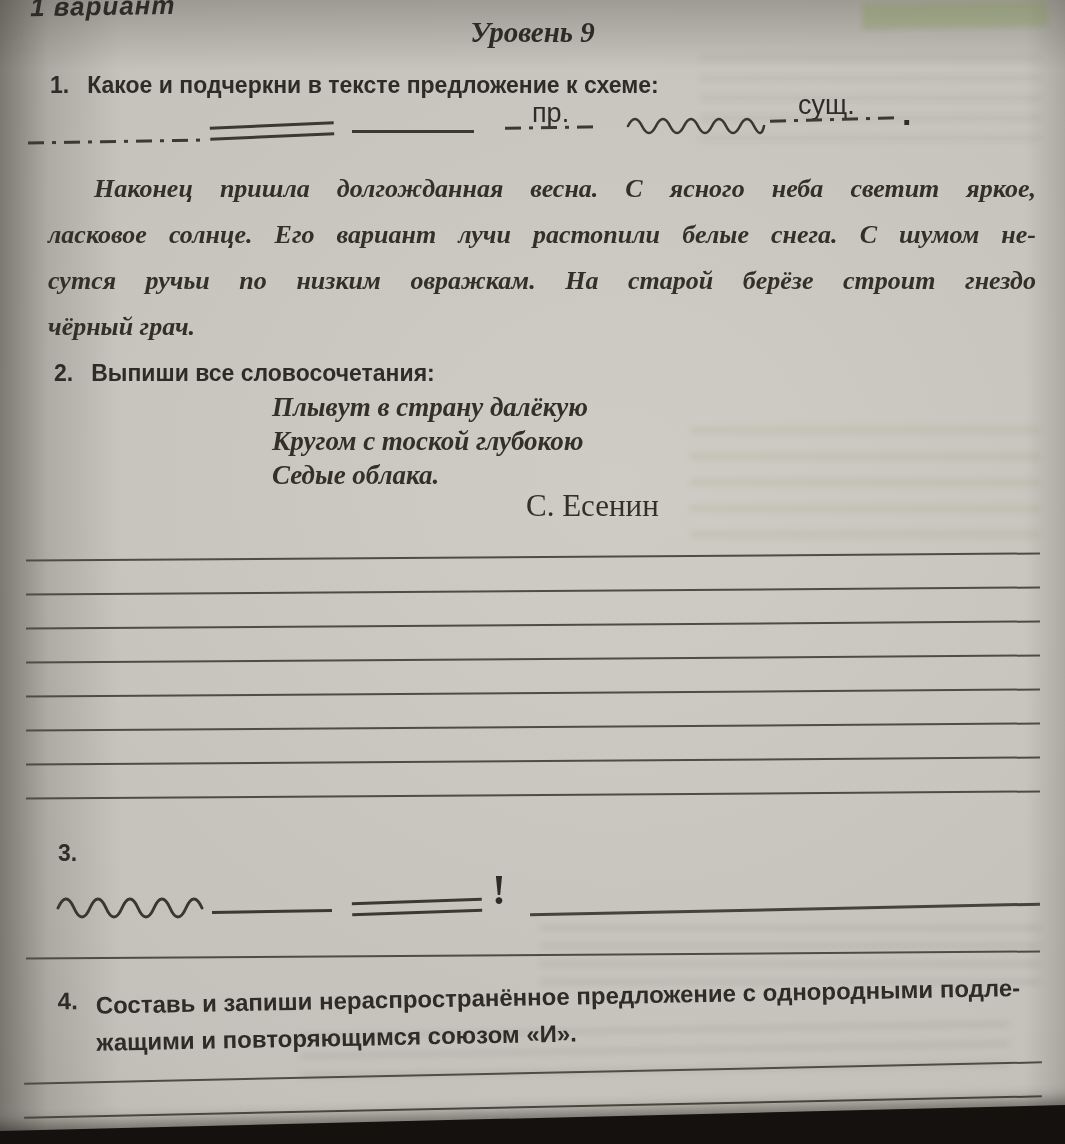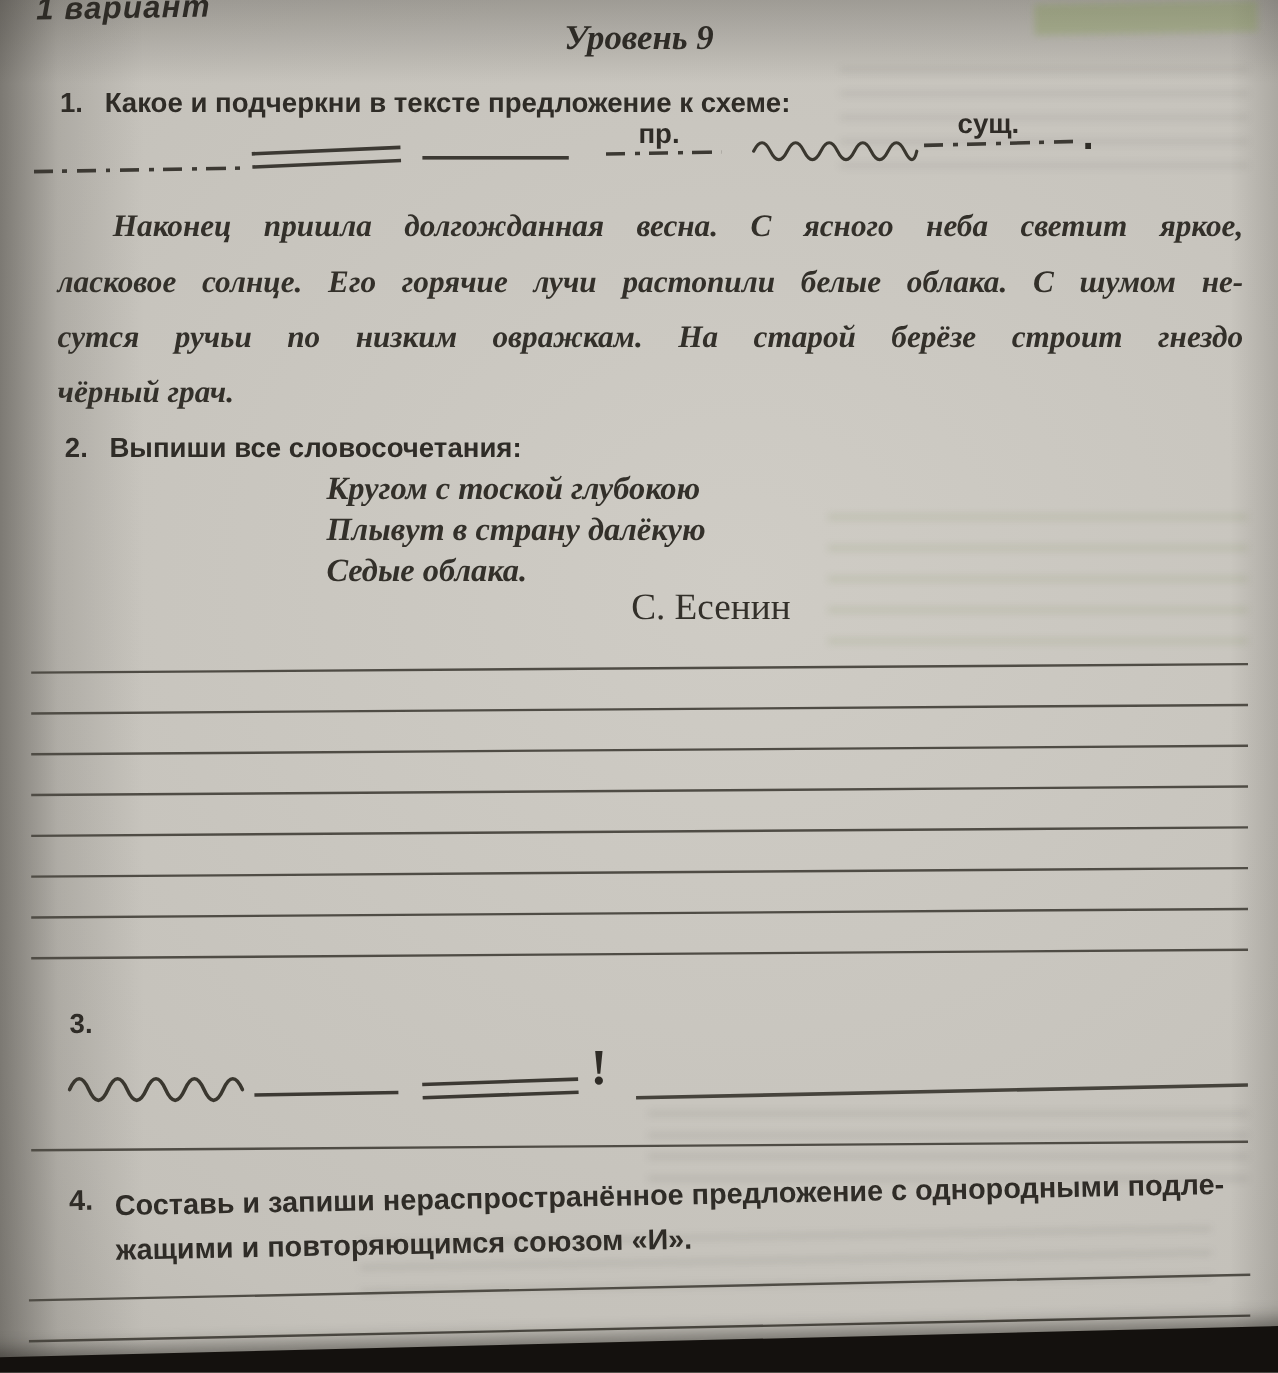--- a/index.html
+++ b/index.html
@@ -31,21 +31,21 @@
   .task-head{position:absolute;display:flex;gap:18px;font-weight:bold;font-size:23px;color:#2f2c27;}
   .t1{left:50px;top:72px;}
   .t2{left:54px;top:360px;}
   .t3{left:58px;top:840px;}
   .t4{left:58px;top:978px;width:985px;transform:rotate(-1.1deg);font-size:24px;}
   .t4 .lines{line-height:37px;}
 
   
   .scheme1{position:absolute;left:0;top:98px;width:100%;height:54px;}
   .scheme3{position:absolute;left:0;top:876px;width:100%;height:66px;}
-  .sch-label{position:absolute;font-weight:bold;font-size:23px;color:#2f2c27;}
+  .sch-label{position:absolute;font-weight:normal;font-size:27px;color:#2f2c27;}
   .pr{left:532px;top:0;}
   .sush{left:798px;top:-8px;}
   .dashdot{position:absolute;height:3px;
     background:repeating-linear-gradient(90deg,#3c3933 0 16px, rgba(0,0,0,0) 16px 24px, #3c3933 24px 28px, rgba(0,0,0,0) 28px 36px);}
   .dd-a{left:28px;top:42px;width:178px;transform:rotate(-1deg);}
   .dd-b{left:505px;top:28px;width:96px;transform:rotate(-1deg);}
   .dd-c{left:770px;top:20px;width:128px;transform:rotate(-1.5deg);}
   .dbl{position:absolute;height:8px;border-top:3px solid #3c3933;border-bottom:3px solid #3c3933;}
   .db-a{left:210px;top:26px;width:124px;transform:rotate(-2.5deg);}
   .db-c{left:352px;top:24px;width:130px;transform:rotate(-2deg);}
@@ -108,33 +108,33 @@
       <svg width="140" height="28" viewBox="0 0 140 28">
         <path d="M2 18 Q 9 4, 16 18 T 30 18 T 44 18 T 58 18 T 72 18 T 86 18 T 100 18 T 114 18 T 128 18 T 138 18" fill="none" stroke="#3a372f" stroke-width="2.6" stroke-linecap="round"></path>
       </svg>
     </span>
     <span class="dashdot dd-c"></span>
     <span class="period">.</span>
   </div>
 
   <div class="passage">
     <div class="p-line first">Наконец пришла долгожданная весна. С ясного неба светит яркое,</div>
-    <div class="p-line">ласковое солнце. Его горячие лучи растопили белые облака. С шумом не-</div>
+    <div class="p-line">ласковое солнце. Его вариант лучи растопили белые снега. С шумом не-</div>
     <div class="p-line">сутся ручьи по низким овражкам. На старой берёзе строит гнездо</div>
     <div class="p-line last">чёрный грач.</div>
   </div>
 
   <div class="task-head t2">
     <span>2.</span>
     <span>Выпиши все словосочетания:</span>
   </div>
 
   <div class="poem">
+    <div>Плывут в страну далёкую</div>
     <div>Кругом с тоской глубокою</div>
-    <div>Плывут в страну далёкую</div>
     <div>Седые облака.</div>
   </div>
   <div class="author">С. Есенин</div>
 
   <div class="rule" style="top:556px"></div>
   <div class="rule" style="top:590px"></div>
   <div class="rule" style="top:624px"></div>
   <div class="rule" style="top:658px"></div>
   <div class="rule" style="top:692px"></div>
   <div class="rule" style="top:726px"></div>

